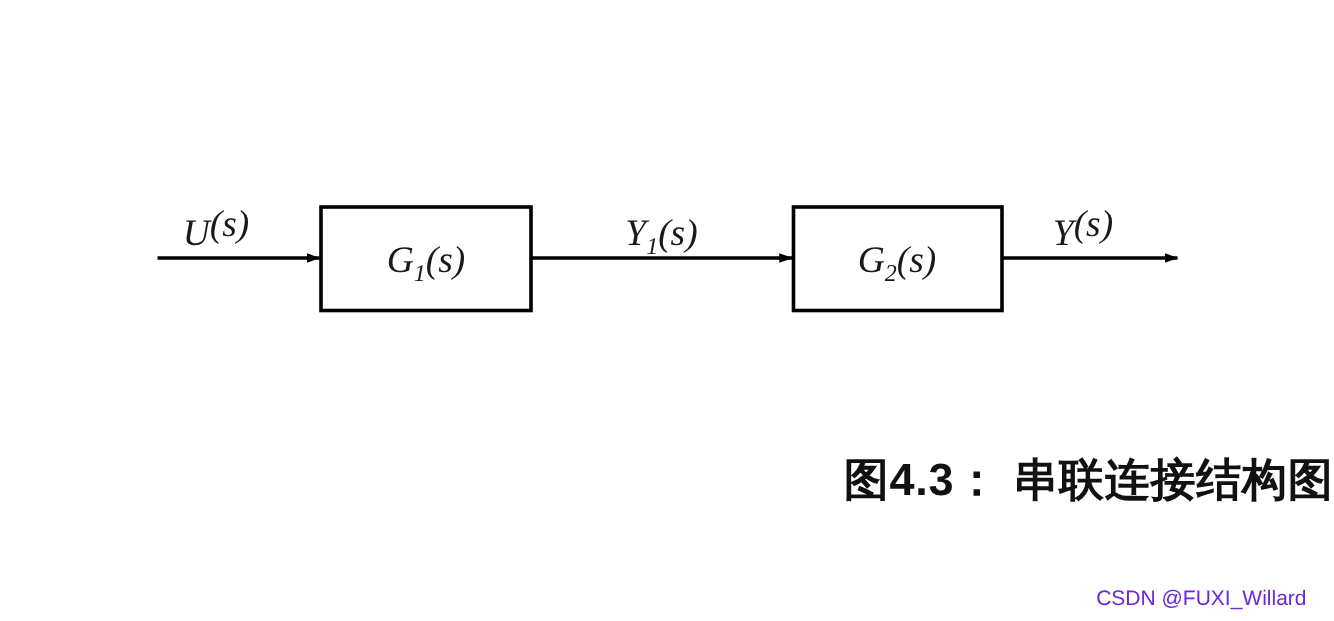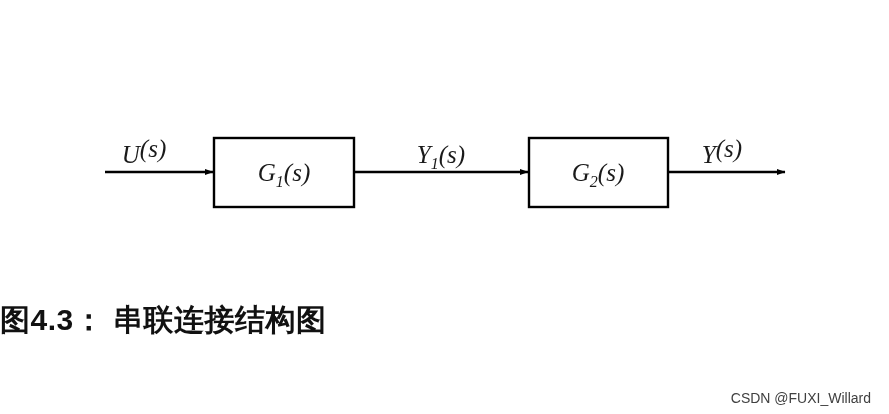--- a/index.html
+++ b/index.html
@@ -37,35 +37,35 @@
     font-family: "Liberation Serif", serif;
     font-style: italic;
     font-size: 25px;
     fill: #1a1a1a;
   }
   #caption {
     position: absolute;
     left: 0;
     top: 300px;
     width: 889px;
-    text-align: left;
+    text-align: right;
     font-family: "Liberation Sans", sans-serif;
     font-weight: bold;
     font-size: 30px;
     color: #111111;
     letter-spacing: 0.5px;
     white-space: pre;
   }
   #watermark {
     position: absolute;
     right: 18px;
     bottom: 8px;
     font-family: "Liberation Sans", sans-serif;
     font-size: 14px;
-    color: #404040;
+    color: #6d28d9;
     white-space: pre;
   }
 </style>
 </head>
 <body>
 
 <svg id="figure-canvas" viewBox="0 0 889 414">
   <defs>
     <marker id="arrowhead" markerWidth="9" markerHeight="9" refX="8.5" refY="3.2" orient="auto" markerUnits="userSpaceOnUse">
       <path d="M0,0 L9,3.2 L0,6.4 z" fill="#000000"></path>

